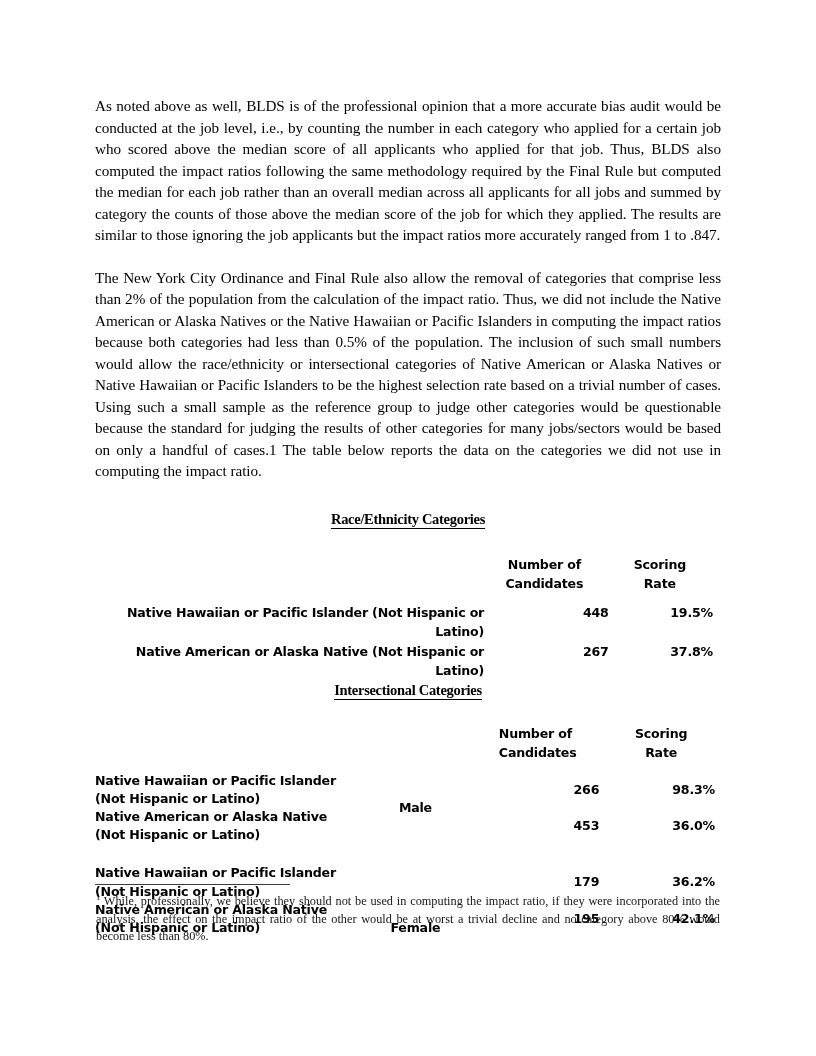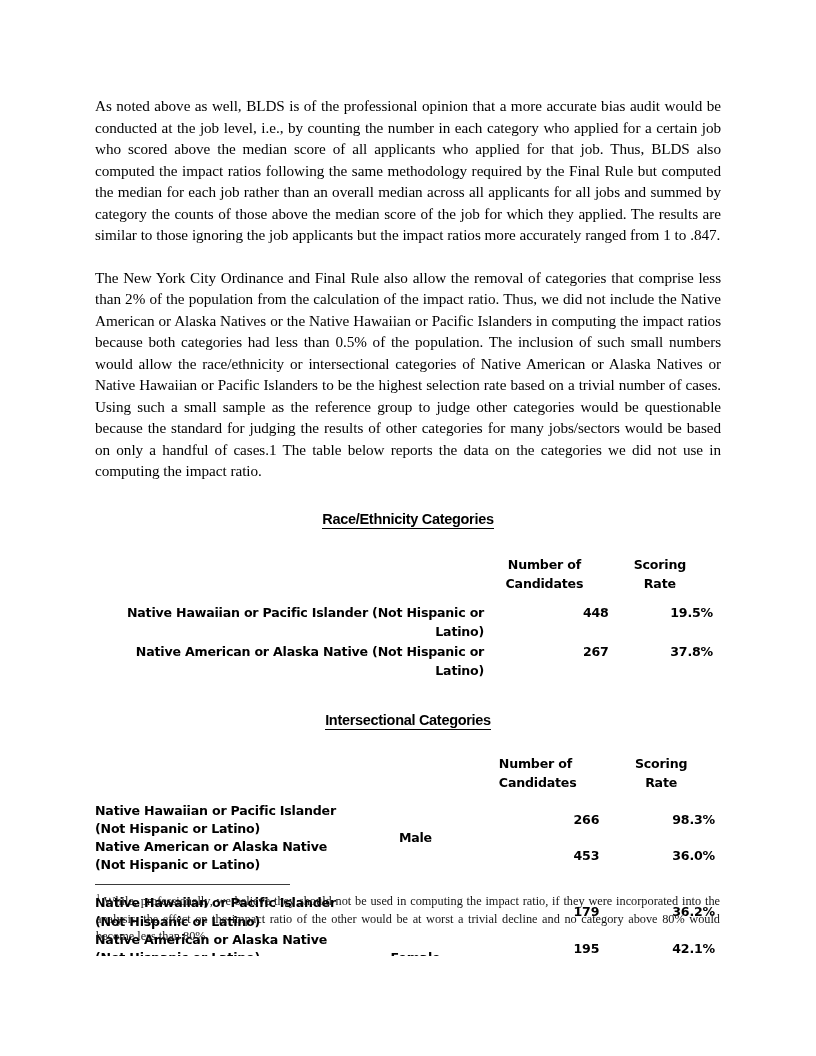--- a/index.html
+++ b/index.html
@@ -41,21 +41,21 @@
     margin-bottom: 16px;
   }
 
   
   .sec-title-wrap {
     text-align: center;
     margin: 0;
   }
   .sec-title {
     display: inline-block;
-    font-family: Liberation Sans, sans-serif;
+    font-family: Liberation Serif, serif;
     font-weight: bold;
     font-size: 14.5px;
     letter-spacing: -0.3px;
     border-bottom: 1.6px solid #000;
     padding-bottom: 0px;
     line-height: 18px;
   }
 
   
   .tbl {
@@ -171,21 +171,21 @@
           <td class="c-rate">19.5%</td>
         </tr>
         <tr>
           <td class="c-label">Native American or Alaska Native (Not Hispanic or Latino)</td>
           <td class="c-num">267</td>
           <td class="c-rate">37.8%</td>
         </tr>
       </tbody>
     </table>
 
-    <div class="sec-title-wrap" style="margin-top:30px;">
+    <div class="sec-title-wrap" style="">
       <span class="sec-title">Intersectional Categories</span>
     </div>
 
     <table class="tbl t2">
       <tbody>
         <tr class="hdr">
           <td class="c-label"></td>
           <td class="c-sex"></td>
           <td class="c-num">Number of</td>
           <td class="c-rate">Scoring</td>

